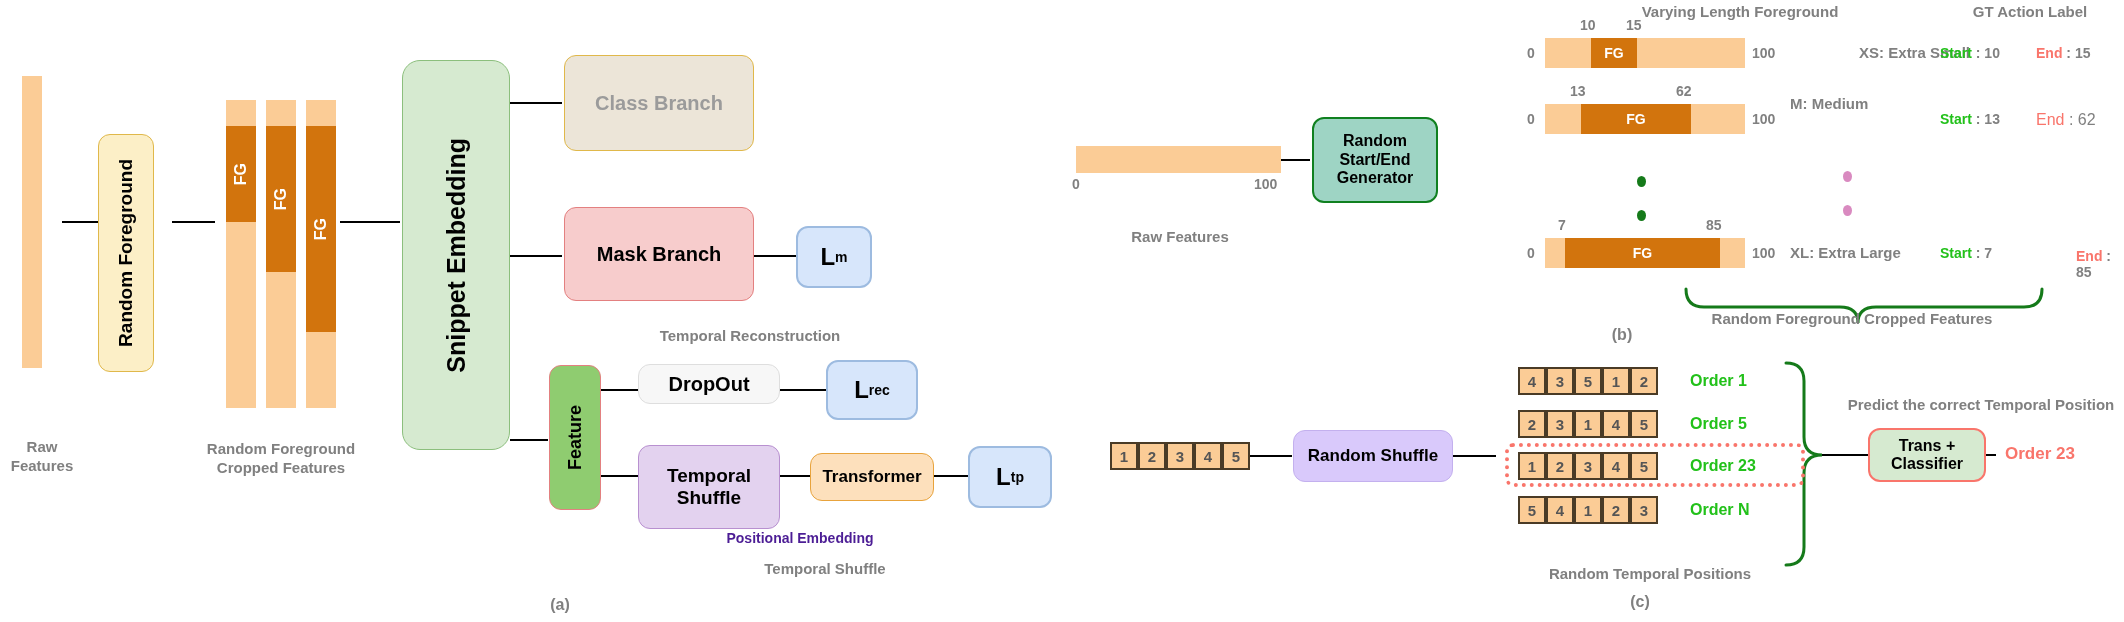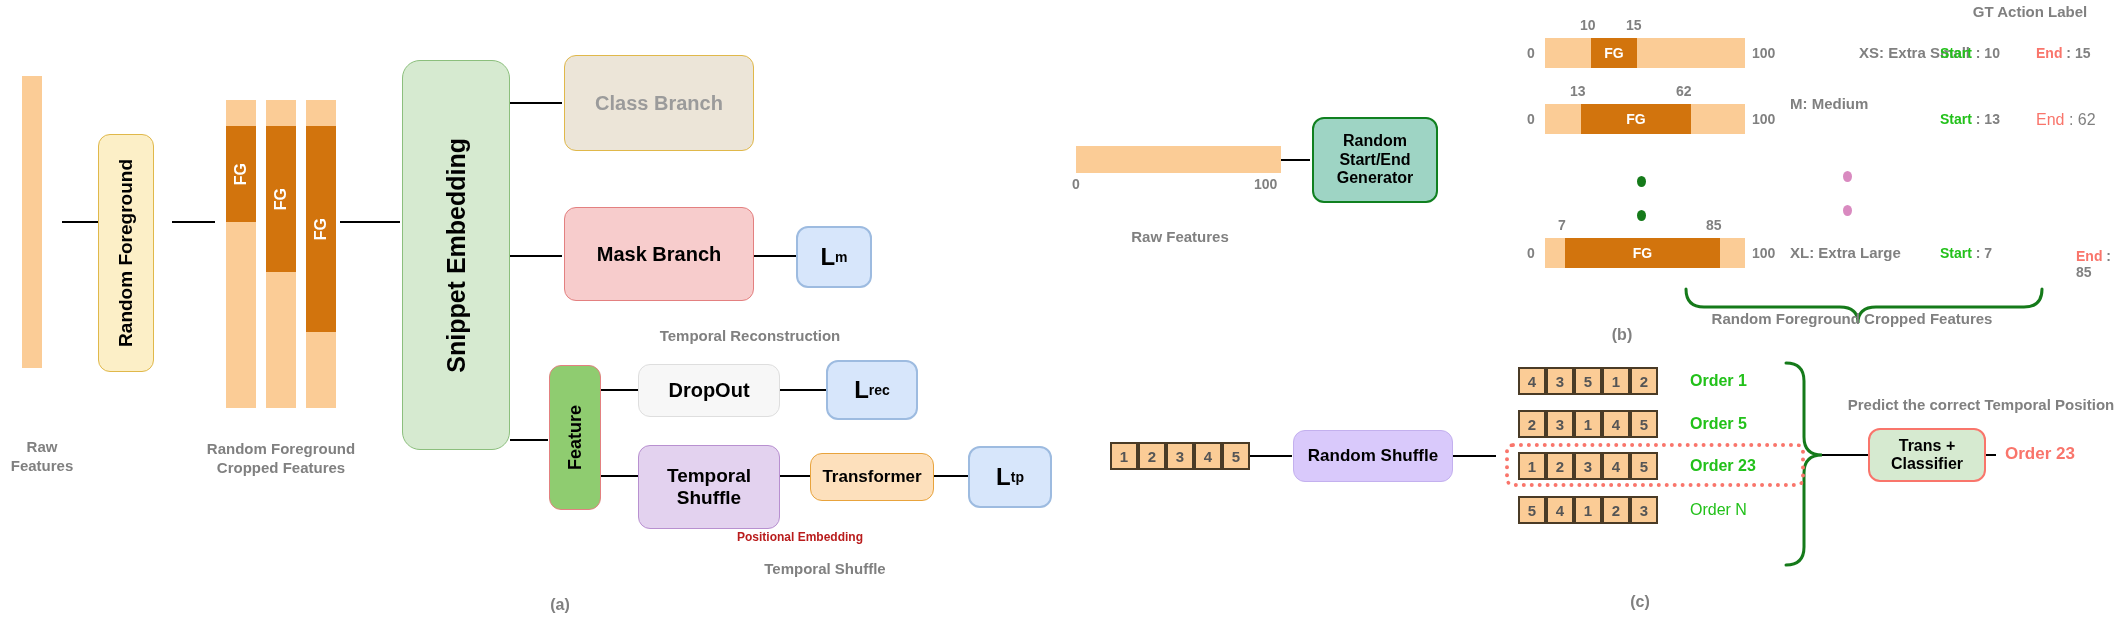--- a/index.html
+++ b/index.html
@@ -165,52 +165,53 @@
     <span>L</span>
       <sub style="font-size:14px;">m</sub>
   </div>
 
   <div class="cap" style="left:600px; top:327px; width:300px; font-size:15px;">Temporal Reconstruction</div>
 
   <div class="node" style="left:549px; top:365px; width:52px; height:145px; background:#8fcc70; border:1.5px solid #e38080;">
     <span class="vert" style="font-size:18px;">Feature</span>
   </div>
 
-  <div class="node" style="left:638px; top:364px; width:142px; height:53px; background:#f7f7f7; border:1px solid #dedede; font-size:20px;">DropOut</div>
+  <div class="node" style="left:638px; top:364px; width:142px; height:40px; background:#f7f7f7; border:1px solid #dedede; font-size:20px;">DropOut</div>
 
   <div class="node" style="left:826px; top:360px; width:92px; height:60px; background:#d7e6fb; border:2px solid #9dbbe0; font-size:24px;">
     <span>L</span>
       <sub style="font-size:14px;">rec</sub>
   </div>
 
   <div class="node" style="left:638px; top:445px; width:142px; height:84px; background:#e3d2ef; border:1.5px solid #b890d0; font-size:19px; white-space:pre-line;">Temporal
 Shuffle</div>
 
   <div class="node" style="left:810px; top:453px; width:124px; height:48px; background:#fde0bc; border:1.5px solid #e8a33c; font-size:17px;">Transformer</div>
 
   <div class="node" style="left:968px; top:446px; width:84px; height:62px; background:#d7e6fb; border:2px solid #9dbbe0; font-size:24px;">
     <span>L</span>
       <sub style="font-size:14px;">tp</sub>
   </div>
 
-  <div class="cap" style="left:680px; top:530px; width:240px; font-size:12px; color:#b91c1c;">Positional Embedding</div>
+  <div class="cap" style="left:680px; top:530px; width:240px; font-size:14px; color:#4c1d95;">Positional Embedding</div>
 
   <div class="cap" style="left:700px; top:560px; width:250px; font-size:15px;">Temporal Shuffle</div>
 
   <div class="cap" style="left:530px; top:595px; width:60px; font-size:16px;">(a)</div>
 
   <div class="bar" style="left:1076px; top:146px; width:205px; height:27px; background:#fbcc96;"></div>
   <div class="tick" style="left:1072px; top:176px; font-size:14px;">0</div>
   <div class="tick" style="left:1254px; top:176px; font-size:14px;">100</div>
   <div class="cap" style="left:1080px; top:228px; width:200px; font-size:15px;">Raw Features</div>
 
   <div class="node" style="left:1312px; top:117px; width:126px; height:86px; background:#9ed4c4; border:2.5px solid #108020; font-size:16px; white-space:pre-line;">Random
 Start/End
 Generator</div>
 
+  <div class="cap" style="left:1560px; top:3px; width:360px; font-size:15px;">Varying Length Foreground</div>
   <div class="cap" style="left:1930px; top:3px; width:200px; font-size:15px;">GT Action Label</div>
 
   <div class="tick" style="left:1527px; top:45px; font-size:14px;">0</div>
   <div class="bar" style="left:1545px; top:38px; width:200px; height:30px; background:#fbcc96;"></div>
   <div class="bar" style="left:1591px; top:38px; width:46px; height:30px; background:#d2740d;"></div>
   <div class="fg-label" style="left:1591px; top:38px; width:46px; height:30px; font-size:14px;">FG</div>
   <div class="tick" style="left:1580px; top:17px; font-size:14px;">10</div>
   <div class="tick" style="left:1626px; top:17px; font-size:14px;">15</div>
   <div class="tick" style="left:1752px; top:45px; font-size:14px;">100</div>
   <div class="cap" style="left:1790px; top:44px; width:180px; font-size:15px; text-align:right;">XS: Extra Small</div>
@@ -297,22 +298,23 @@
   </div>
   <div class="abs" style="left:1690px; top:457px; font-size:16px; font-weight:bold; color:#22c11a;">Order 23</div>
 
   <div class="cellrow" style="left:1518px; top:496px;">
     <div class="cell" style="width:28px;height:28px;font-size:15px;">5</div>
     <div class="cell" style="width:28px;height:28px;font-size:15px;">4</div>
     <div class="cell" style="width:28px;height:28px;font-size:15px;">1</div>
     <div class="cell" style="width:28px;height:28px;font-size:15px;">2</div>
     <div class="cell" style="width:28px;height:28px;font-size:15px;">3</div>
   </div>
-  <div class="abs" style="left:1690px; top:501px; font-size:16px; font-weight:normal; color:#22c11a;">Order N</div>
-
+  <div class="abs" style="left:1690px; top:501px; font-size:16px; font-weight:bold; color:#22c11a;">Order N</div>
+
+  <div class="cap" style="left:1500px; top:565px; width:300px; font-size:15px;">Random Temporal Positions</div>
   <div class="cap" style="left:1610px; top:592px; width:60px; font-size:16px;">(c)</div>
 
   <div class="cap" style="left:1836px; top:396px; width:290px; font-size:15px;">Predict the correct Temporal Position</div>
 
   <div class="node" style="left:1868px; top:428px; width:118px; height:54px; background:#d6ead0; border:2.5px solid #f9756b; font-size:16px;">Trans + Classifier</div>
 
   <div class="abs" style="left:2005px; top:444px; font-size:17px; font-weight:bold; color:#f9756b;">Order 23</div>
 
 </div>
 

